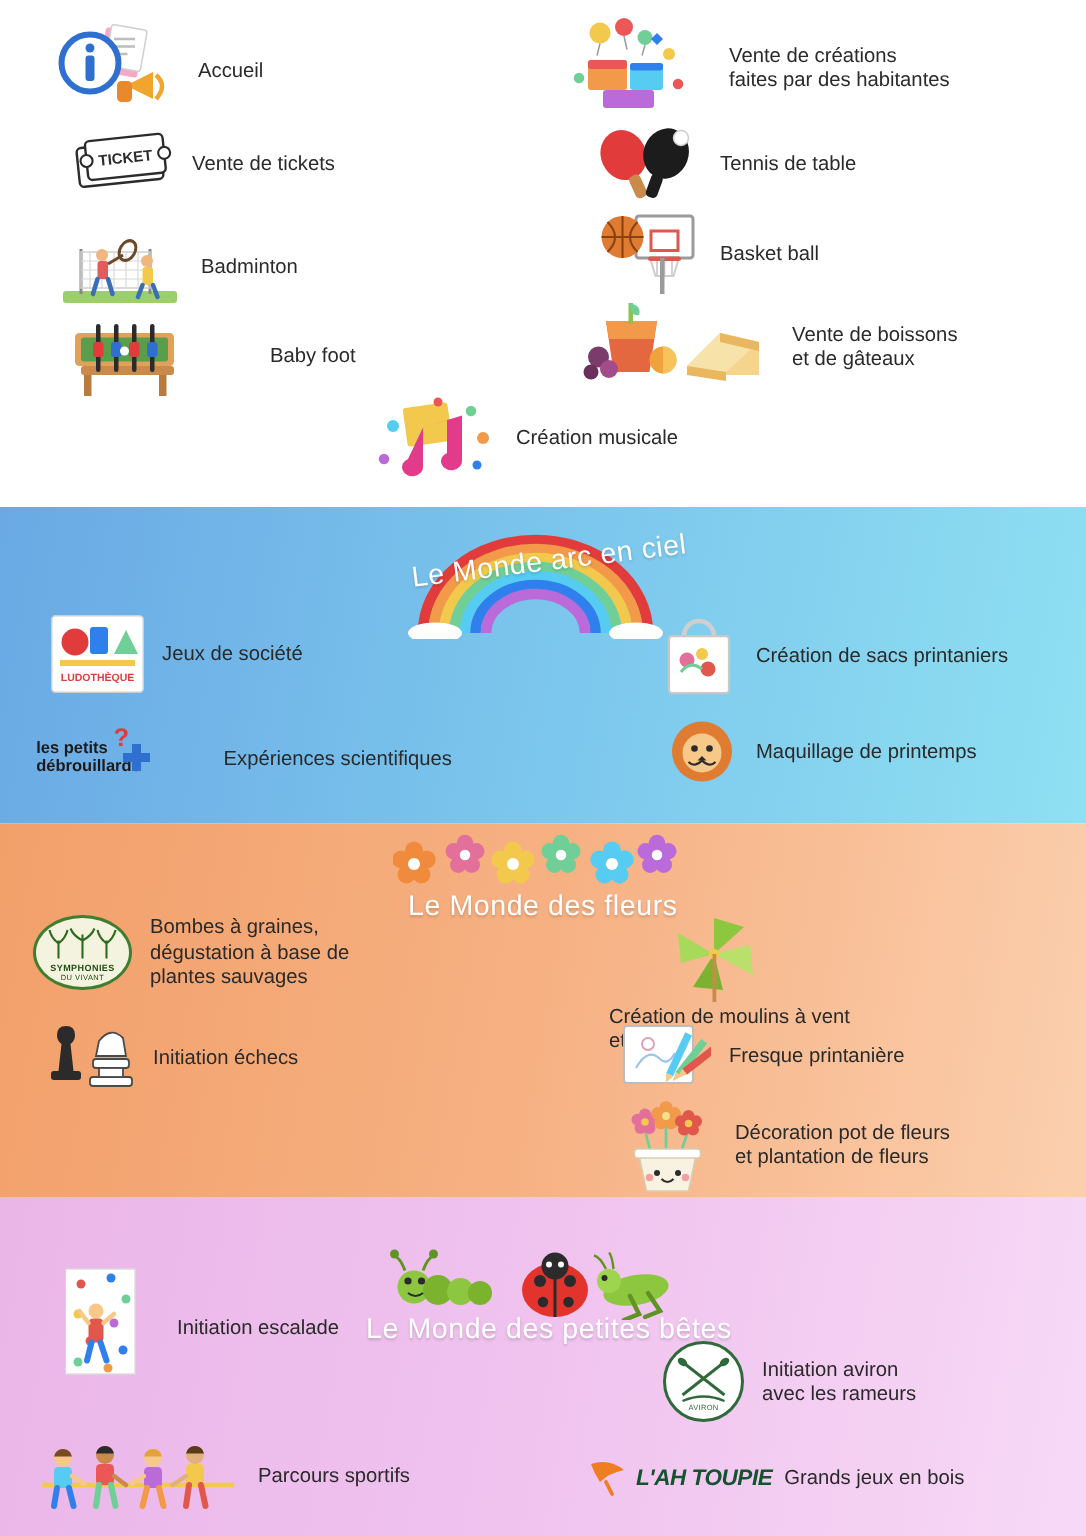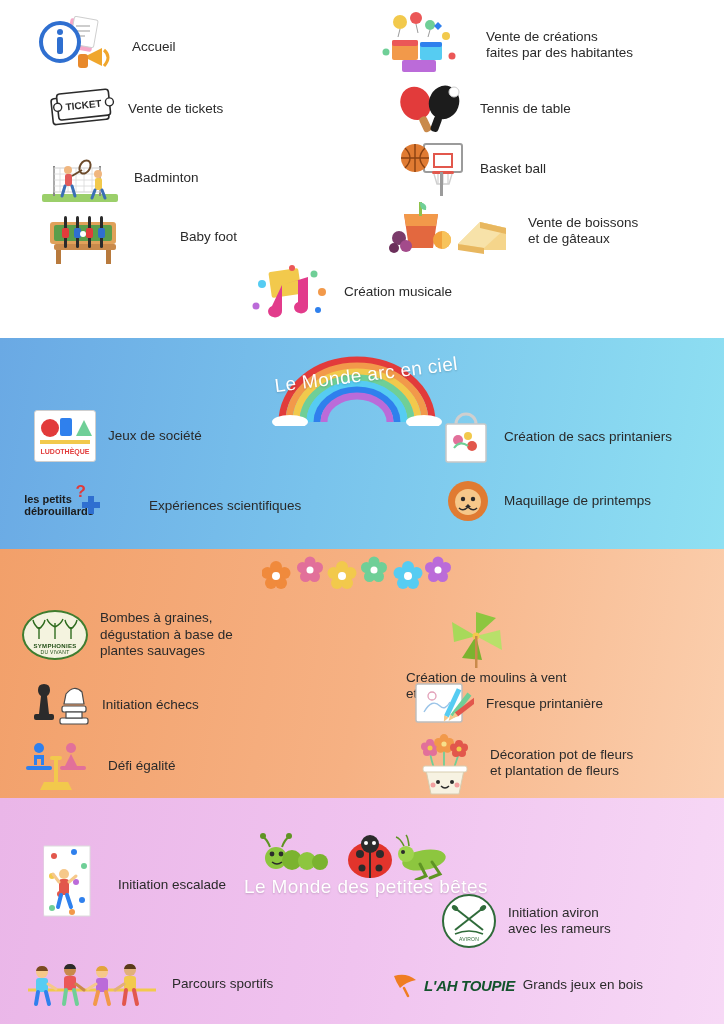--- a/index.html
+++ b/index.html
@@ -452,20 +452,21 @@
               <circle cx="7.5" cy="-2.5" r="5.5"></circle>
               <circle cx="4.5" cy="6.5" r="5.5"></circle>
               <circle cx="-4.5" cy="6.5" r="5.5"></circle>
               <circle cx="-7.5" cy="-2.5" r="5.5"></circle>
             </g>
             <circle r="3.5" fill="#ffffff"></circle>
           </g>
       </g>
     </svg>
   </div>
+  <div class="band-title" style="left:272px; top:594px;">Le Monde des fleurs</div>
 
   <div class="item" style="left:22px; top:610px;">
     <div class="art symph">
       <svg width="52" height="26" viewBox="0 0 52 26" style="margin-bottom:2px;">
         <g stroke="#2f6b1f" stroke-width="1.4" fill="none">
           <path d="M10 24 v-12 M10 14 q-5 -4 -6 -9 M10 14 q5 -4 6 -9"></path>
           <path d="M26 24 v-16 M26 12 q-6 -3 -8 -8 M26 12 q6 -3 8 -8"></path>
           <path d="M42 24 v-12 M42 14 q-5 -4 -6 -9 M42 14 q5 -4 6 -9"></path>
         </g>
       </svg>
@@ -526,40 +527,20 @@
         </g>
         <g transform="rotate(52 52 30)">
           <rect x="50" y="14" width="5" height="26" fill="#e2574c"></rect>
           <path d="M50 40 l2.5 6 l2.5 -6 z" fill="#f6c88a"></path>
         </g>
       </svg>
     </div>
     <div class="label label-left">Fresque printanière</div>
   </div>
 
-  <div class="item" style="left:16px; top:738px;">
-    <div class="art">
-      <svg width="80" height="56" viewBox="0 0 80 56">
-        <rect x="10" y="28" width="26" height="4" rx="2" fill="#2f80ed"></rect>
-        <rect x="44" y="28" width="26" height="4" rx="2" fill="#e2709a"></rect>
-        <rect x="34" y="18" width="12" height="4" rx="2" fill="#f2c94c"></rect>
-        <rect x="38" y="20" width="4" height="24" fill="#f2c94c"></rect>
-        <path d="M28 44 h24 l4 8 h-32 z" fill="#f2c94c"></path>
-        <g fill="#2f80ed" transform="translate(16,4)">
-          <circle cx="7" cy="6" r="5"></circle>
-          <path d="M2 13 h10 v10 h-3 v-6 h-4 v6 h-3 z"></path>
-        </g>
-        <g fill="#e2709a" transform="translate(48,4)">
-          <circle cx="7" cy="6" r="5"></circle>
-          <path d="M7 12 l6 12 h-12 z"></path>
-        </g>
-      </svg>
-    </div>
-    <div class="label label-left">Défi égalité</div>
-  </div>
 
   <div class="item" style="left:408px; top:730px;">
     <div class="art">
       <svg width="70" height="66" viewBox="0 0 70 66">
         <g stroke="#6fcf97" stroke-width="1.8" fill="none">
           <path d="M26 38 q-4 -12 -4 -18 M36 38 q0 -16 0 -22 M46 38 q4 -12 6 -18"></path>
         </g>
         <g>
           <g transform="translate(22,18)" fill="#e2709a">
               <circle cx="0" cy="-5" r="4"></circle>

